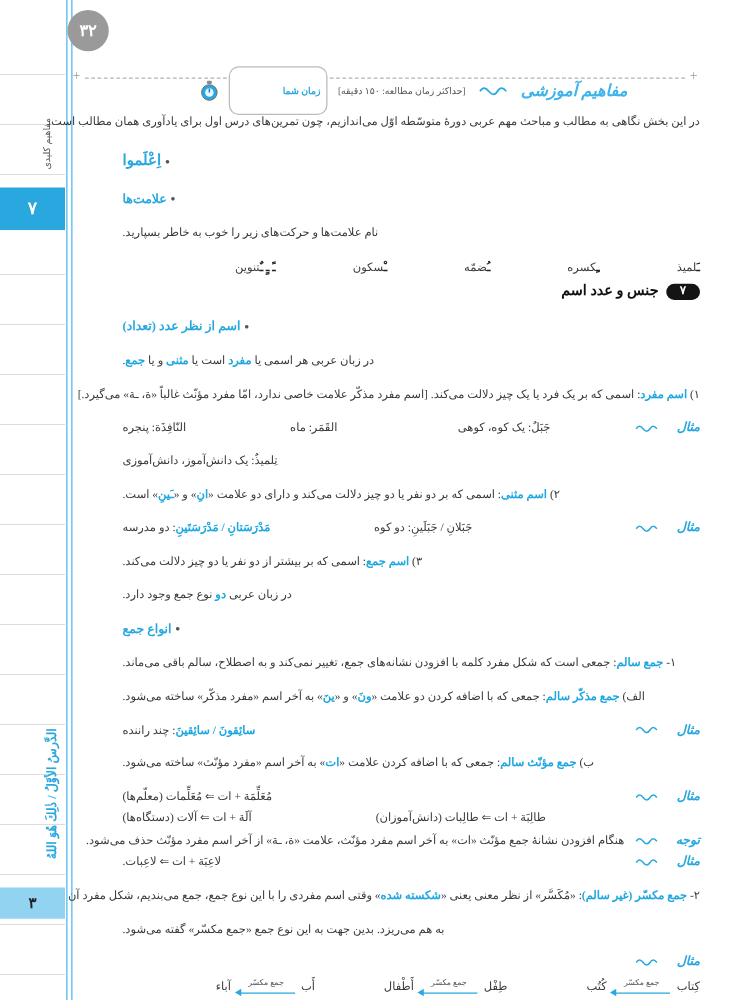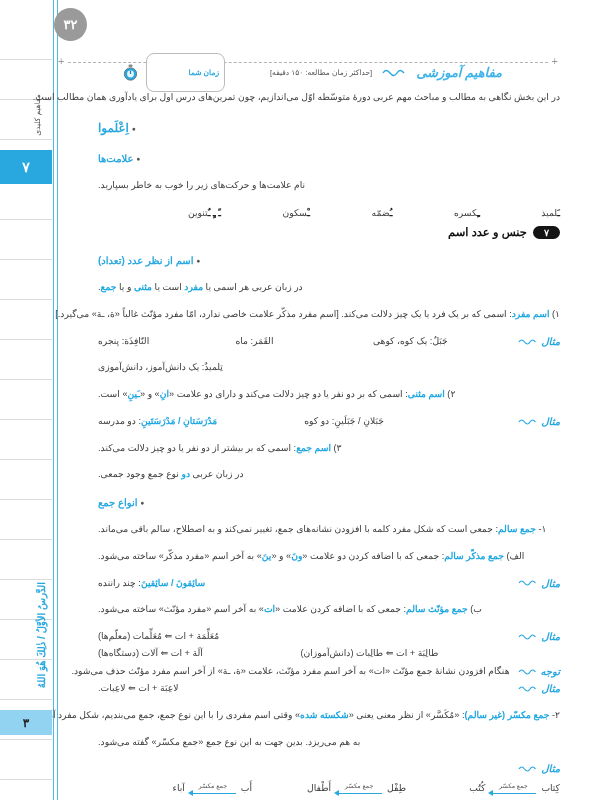--- a/index.html
+++ b/index.html
@@ -1,17 +1,17 @@
 <!DOCTYPE html>
 <html lang="fa" dir="rtl"><head>
 <meta charset="utf-8">
 <style>
   html,body{margin:0;padding:0;background:#fff;}
   .page{position:relative;width:600px;height:800px;background:#fff;overflow:hidden;
-        font-family:Liberation Sans, sans-serif;color:#3a3a3a;direction:rtl;border-radius:22px;}
+        font-family:Liberation Serif, serif;color:#3a3a3a;direction:rtl;border-radius:22px;}
   
   .margin-lines{position:absolute;left:0;top:20px;width:52px;height:770px;
     background:repeating-linear-gradient(to bottom,transparent 0 39px,#dcdcdc 39px 40px);}
   .vline{position:absolute;left:53px;top:0;bottom:0;width:3px;
     border-left:1px solid #4db8ea;border-right:1px solid #4db8ea;}
   .page-circle{position:absolute;left:54px;top:8px;width:33px;height:33px;border-radius:50%;
     background:#9a9a9a;color:#fff;display:flex;align-items:center;justify-content:center;
     font-size:13px;font-weight:bold;z-index:3;}
   .vtext{position:absolute;transform:rotate(-90deg);transform-origin:center;
     white-space:nowrap;text-align:center;}
@@ -22,42 +22,42 @@
   .tab3{position:absolute;left:0;top:710px;width:52px;height:25px;background:#93d3f2;color:#222;
     display:flex;align-items:center;justify-content:center;font-size:12px;font-weight:bold;z-index:2;}
   
   .header{position:absolute;top:52px;left:62px;width:492px;height:20px;}
   .hline{position:absolute;top:10px;left:6px;right:6px;border-top:1px dashed #b3b3b3;}
   .plus{position:absolute;top:4px;color:#999;font-size:11px;line-height:11px;}
   .plus.r{right:-4px;} .plus.l{left:-4px;}
   .hitems{position:absolute;top:1px;right:50px;display:flex;align-items:center;gap:6px;}
   .hitems>*{background:#fff;padding:0 2px;}
   .htitle{color:#3fb4e9;font-weight:bold;font-style:italic;font-size:13px;}
-  .htime{font-size:7.5px;color:#555;margin-left:37px;}
+  .htime{font-size:7.5px;color:#555;}
   .hpill{border:1px solid #bbb;border-radius:8px;height:13px;display:flex;align-items:center;
     padding:12px 5px;gap:5px;background:#fff;}
   .hpill-label{color:#29a8e0;font-size:7.5px;font-weight:bold;}
   .hpill-blank{width:32px;height:8px;border-radius:5px;background:#fff;}
   
   .content{position:absolute;top:80px;right:40px;width:462px;font-size:9.2px;
     line-height:17.5px;text-align:left;}
   .ln{white-space:nowrap;}
   .b{color:#1ea7e1;font-weight:bold;}
   .bullet{color:#555;font-size:6.5px;vertical-align:1px;margin-left:3px;}
   .h-know{color:#29a8e0;font-weight:bold;font-size:12px;line-height:18px;}
   .h-sub{color:#29a8e0;font-weight:bold;font-size:10px;}
   .diac-row{display:flex;width:372px;justify-content:space-between;line-height:19px;}
   .diac-mark{font-weight:bold;color:#222;margin-top:30px;}
   .sec-head{display:flex;align-items:center;gap:6px;font-weight:bold;font-size:11.5px;
     color:#111;line-height:19px;}
   .sec-badge{background:#141414;color:#fff;border-radius:7px;padding:0 11px;height:13px;
     line-height:13px;font-size:9.5px;font-weight:bold;}
   .exrow{display:flex;align-items:center;}
   .exlabel{color:#29a8e0;font-weight:bold;font-style:italic;font-size:10px;
-    display:inline-flex;align-items:center;gap:3px;margin-left:8px;flex:0 0 auto;}
+    display:inline-flex;align-items:center;gap:13px;margin-left:8px;flex:0 0 auto;}
   .exlabel-spacer{flex:0 0 57px;}
   .exitem{flex:1;white-space:nowrap;}
   .sq{flex:0 0 auto;}
   
   .mgrid-row{display:flex;line-height:20px;height:21px;align-items:flex-end;}
   .mcell{flex:1;display:flex;align-items:flex-end;white-space:nowrap;}
   .marrow{display:inline-flex;flex-direction:column;align-items:center;margin:0 5px 4px;}
   .mlabel{font-size:6.3px;color:#555;line-height:7px;}
   .aline{width:46px;height:4px;border-bottom:1.4px solid #29a8e0;position:relative;}
   .aline::after{content:"";position:absolute;left:-2px;bottom:-3.8px;width:0;height:0;
@@ -150,21 +150,21 @@
           <svg class="sq" width="20" height="8" viewBox="0 0 20 8">
             <path d="M1,4 Q3.5,0 6.5,4 T12,4 T17.5,4" stroke="#29a8e0" fill="none" stroke-width="1.2"></path>
           </svg>
         </span>
       <span class="exitem"><span>جَبَلانِ / جَبَلَینِ</span><span>: دو کوه</span></span>
       <span class="exitem"><span class="b">مَدْرَسَتانِ / مَدْرَسَتَینِ</span><span>: دو مدرسه</span></span>
     </div>
 
     <p class="ln"><span>۳) </span><span class="b">اسم جمع</span><span>: اسمی که بر بیشتر از دو نفر یا دو چیز دلالت می‌کند.</span></p>
 
-    <p class="ln"><span>در زبان عربی </span><span class="b">دو</span><span> نوع جمع وجود جمعی.</span></p>
+    <p class="ln"><span>در زبان عربی </span><span class="b">دو</span><span> نوع جمع وجود دارد.</span></p>
 
     <p class="ln h-sub"><span class="bullet">●</span><span>انواع جمع</span></p>
 
     <p class="ln"><span>۱- </span><span class="b">جمع سالم</span><span>: جمعی است که شکل مفرد کلمه با افزودن نشانه‌های جمع، تغییر نمی‌کند و به اصطلاح، سالم باقی می‌ماند.</span></p>
 
     <p class="ln"><span>الف) </span><span class="b">جمع مذکّر سالم</span><span>: جمعی که با اضافه کردن دو علامت «</span><span class="b">ونَ</span><span>» و «</span><span class="b">ینَ</span><span>» به آخر اسم «مفرد مذکّر» ساخته می‌شود.</span></p>
 
     <div class="exrow">
       <span class="exlabel">
           <span>مثال</span>

